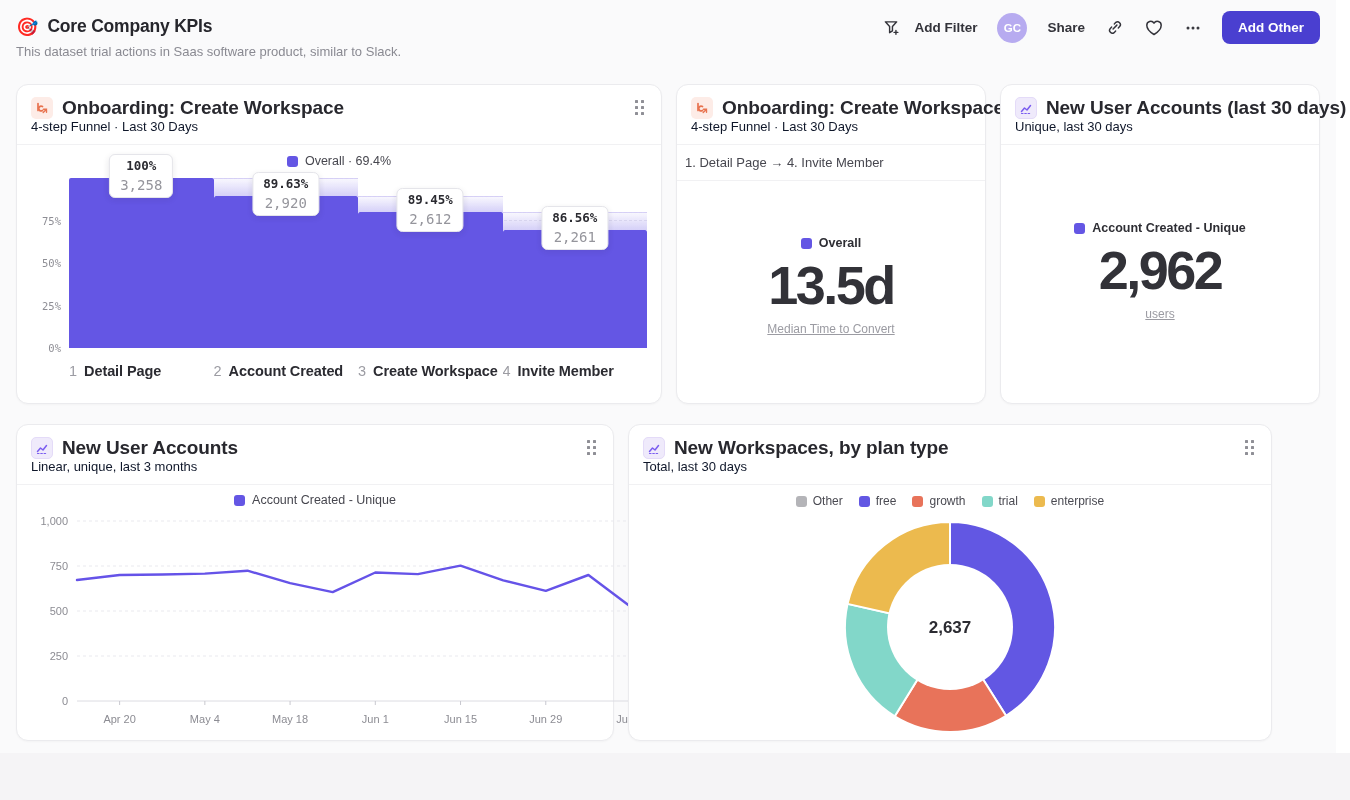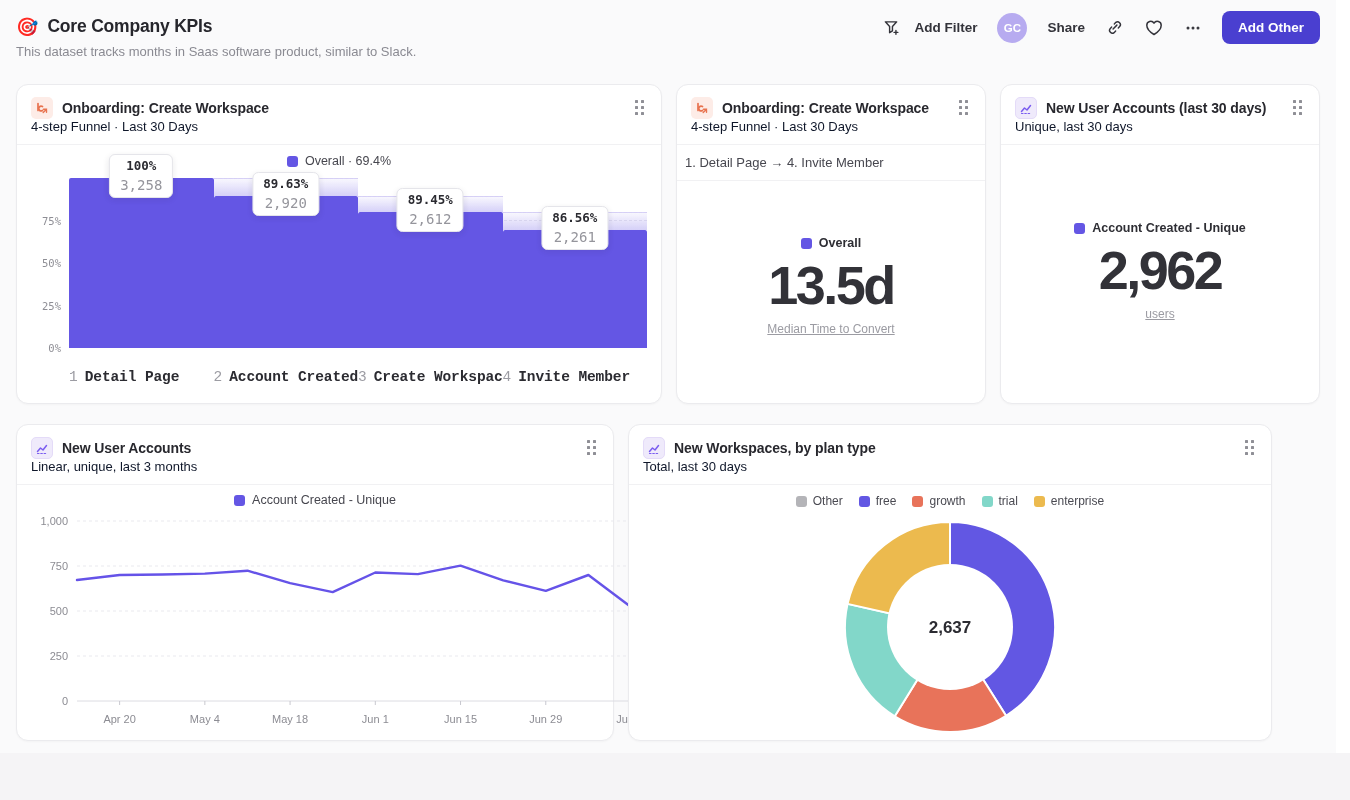--- a/index.html
+++ b/index.html
@@ -34,21 +34,21 @@
   .row2 { top:424px; }
   .card { background:#fff; border:1px solid #ebebee; border-radius:12px; box-shadow:0 1px 2px rgba(25,25,35,.03); position:relative; }
   .w-funnel { width:646px; height:320px; }
   .w-ttc    { width:310px; height:320px; }
   .w-stat   { width:320px; height:320px; }
   .w-line   { width:598px; height:317px; }
   .w-donut  { width:644px; height:317px; }
 
   .card-hd { padding:12px 14px 10px 14px; border-bottom:1px solid #f1f1f3; }
   .hd-top { display:flex; align-items:center; gap:9px; }
-  .hd-title { font-size:14px; font-weight:700; letter-spacing:-.1px; color:#28282e; white-space:nowrap; }
+  .hd-title { font-size:19px; font-weight:700; letter-spacing:-.1px; color:#28282e; white-space:nowrap; }
   .hd-sub { font-size:13px; color:#0f172a; }
   .card-icon { width:22px; height:22px; border-radius:5px; display:flex; align-items:center; justify-content:center; flex:0 0 auto; }
   .ic-funnel { background:#fdece7; }
   .ic-chart  { background:#efeafb; border:1px solid #e4dbf8; }
   .handle { margin-left:auto; display:grid; grid-template-columns:repeat(2,4px); grid-auto-rows:4px; gap:2px; cursor:grab; padding:2px; }
   .handle i { width:3px; height:3px; background:#8f8f96; border-radius:0.5px; display:block; }
 
   .legend-row { display:flex; align-items:center; justify-content:center; gap:7px; font-size:12.5px; color:#46464e; }
   .lg-sq { width:11px; height:11px; border-radius:3px; background:#6456e4; display:inline-block; flex:0 0 auto; }
   .lg-bold { font-weight:700; color:#2e2e34; }
@@ -63,21 +63,21 @@
   .bars { position:absolute; inset:0; display:flex; }
   .stepcol { flex:1; position:relative; }
   .bar { position:absolute; left:0; right:0; bottom:0; border-radius:2px 2px 0 0; }
   .cap { position:absolute; left:0; right:0; background:linear-gradient(to bottom, rgba(116,100,232,.05), rgba(116,100,232,.30));
          border-top:1px dashed #d6cff4; }
   .tip { position:absolute; left:50%; transform:translateX(-50%); background:#fff; border:1px solid #e5e5ea; border-radius:6px;
          padding:3px 10px 4px; box-shadow:0 2px 6px rgba(30,30,45,.09); text-align:center;
          font-family:"DejaVu Sans Mono", monospace; white-space:nowrap; z-index:3; }
   .tip-pct { font-size:12.5px; font-weight:700; color:#2b2b31; }
   .tip-count { font-size:14px; color:#95959c; margin-top:4px; }
-  .funnel-xlabels { display:flex; gap:0; margin-top:21px; padding-left:38px;font-family:Liberation Mono, monospace; }
+  .funnel-xlabels { display:flex; gap:0; margin-top:15px; padding-left:38px; }
   .xl { flex:1; font-size:14.5px; white-space:nowrap; overflow:hidden; }
   .xl-n { color:#9c9ca3; margin-right:7px; font-weight:400; }
   .xl-t { font-weight:700; color:#2b2b31; letter-spacing:-.1px; }
 
   
   .range-hd { text-align:left; padding:10px 8px; font-size:13px; color:#47474f; border-bottom:1px solid #f1f1f3; }
   .stat-block { display:flex; flex-direction:column; align-items:center; justify-content:center; text-align:center; }
   .ttc-block { height:210px; }
   .stat-card-block { height:252px; }
   .big-value { font-size:54px; font-weight:800; letter-spacing:-2.5px; color:#323238; margin:8px 0 10px; line-height:1; }
@@ -99,21 +99,21 @@
 <body>
 
 <div class="canvas">
   <div class="edge-strip"></div>
 
   <div class="page-header">
     <div class="hdr-title-row">
       <span class="hdr-emoji">🎯</span>
       <span class="hdr-title">Core Company KPIs</span>
     </div>
-    <div class="hdr-sub">This dataset tracks months in Saas software product, similar to Slack.</div>
+    <div class="hdr-sub">This dataset trial actions in Saas software product, similar to Slack.</div>
 
     <div class="toolbar">
       <span class="tb-item">
         <span style="display:flex;">
           <svg width="17" height="17" viewBox="0 0 18 18" fill="none" stroke="#33333a" stroke-width="1.5" stroke-linejoin="round" stroke-linecap="round">
             <path d="M2.5 3h12l-4.5 5v4.5l-3 2V8L2.5 3z"></path>
             <path d="M13.7 12.2v4M11.7 14.2h4"></path>
           </svg>
         </span>
         <span>Add Filter</span>

